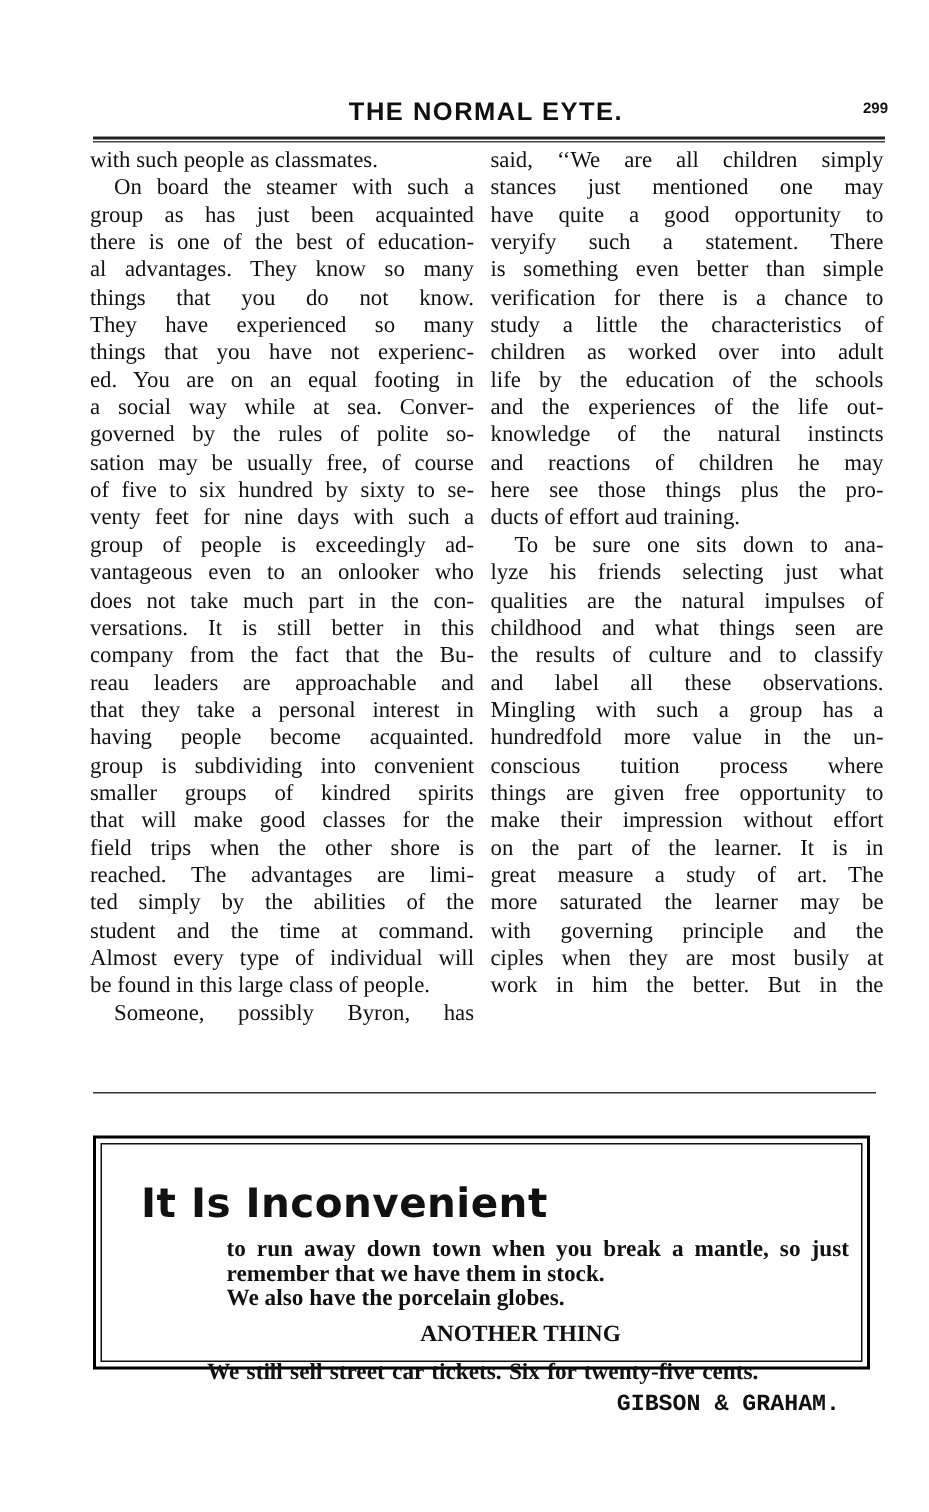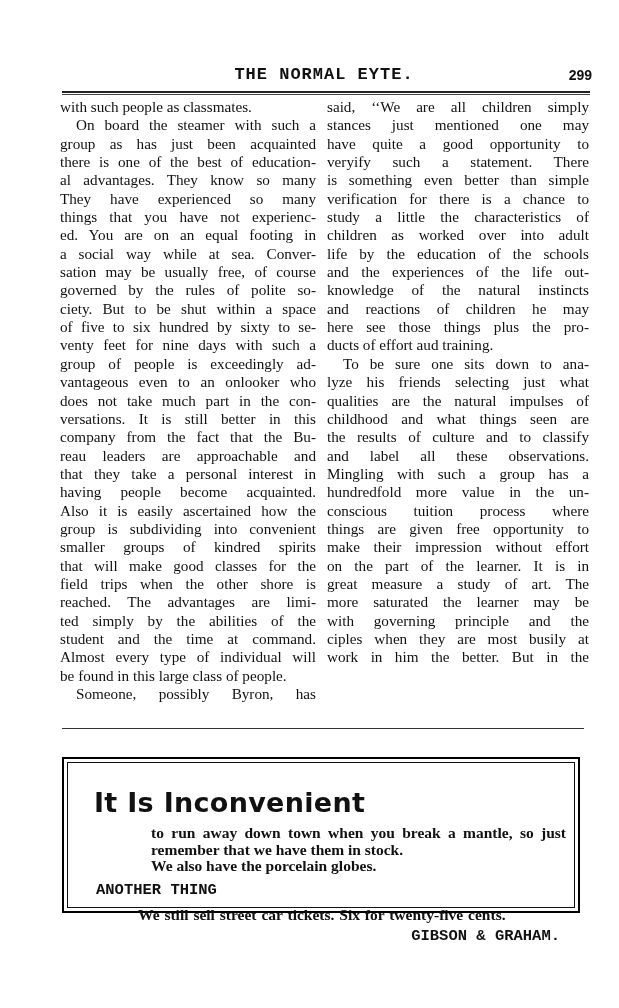--- a/index.html
+++ b/index.html
@@ -3,25 +3,25 @@
 <meta charset="utf-8">
 <style>
   html, body { margin: 0; padding: 0; background: #ffffff; }
   body { width: 619px; height: 1008px; position: relative; overflow: hidden; color: #111; }
   .page { position: absolute; left: 0; top: 0; width: 619px; height: 1008px; }
   .running-head {
     position: absolute; left: 60px; top: 64px; width: 528px; height: 22px;
   }
   .journal-title {
     position: absolute; left: 0; width: 528px; text-align: center; top: 1px;
-    font-family: Liberation Mono, monospace; font-weight: bold; font-size: 17px; letter-spacing: 1px;
+    font-family: Liberation Sans, sans-serif; font-weight: bold; font-size: 17px; letter-spacing: 1px;
   }
   .page-number {
     position: absolute; right: -4px; top: 3px;
-    font-family: "Liberation Sans", sans-serif; font-weight: bold; font-size: 14px;
+    font-family: "Liberation Sans", sans-serif; font-weight: bold; font-size: 10px;
   }
   .head-rule {
     position: absolute; left: 62px; top: 91px; width: 528px; height: 4px;
     border-top: 2px solid #222; border-bottom: 1px solid #444; box-sizing: border-box;
   }
   .column {
     position: absolute; top: 98px;
     font-family: "Liberation Serif", serif; font-size: 15.2px; line-height: 18.35px;
   }
   .col-left { left: 60px; width: 256px; }
@@ -44,22 +44,22 @@
   .ad-headline {
     position: absolute; left: 26px; top: 24px;
     font-family: "DejaVu Sans", sans-serif; font-weight: bold; font-size: 27px; letter-spacing: 0.3px;
   }
   .ad-body {
     position: absolute; left: 83px; top: 62px; width: 415px;
     font-family: "Liberation Serif", serif; font-weight: bold; font-size: 15.5px; line-height: 16.5px;
   }
   .ad-body .line { height: 16.5px; }
   .ad-subhead {
-    position: absolute; left: 0; width: 100%; top: 118px; 
-    font-family: Liberation Mono, monospace; font-weight: bold; font-size: 15.5px; padding-left: 28px; box-sizing: border-box;
+    position: absolute; left: 12px; width: 100%; top: 118px; text-align: center;
+    font-family: Liberation Serif, serif; font-weight: bold; font-size: 15.5px; padding-left: 28px; box-sizing: border-box;
   }
   .ad-tickets {
     position: absolute; left: 70px; top: 143px;
     font-family: "Liberation Serif", serif; font-weight: bold; font-size: 15.5px; word-spacing: 1px;
   }
   .ad-signature {
     position: absolute; right: 14px; top: 164px;
     font-family: Liberation Mono, monospace; font-weight: bold; font-size: 15.5px;
   }
 </style>
@@ -73,38 +73,37 @@
     <div class="page-number">299</div>
   </div>
   <div class="head-rule"></div>
 
   <div class="column col-left" id="col-left">
       <span class="line last">with such people as  classmates.</span>
       <span class="line indent">On board the  steamer with such a</span>
       <span class="line">group  as  has  just   been  acquainted</span>
       <span class="line">there is one of the best of education-</span>
       <span class="line">al advantages.   They know so many</span>
+      <span class="line">things   that    you   do    not   know.</span>
       <span class="line">They  have   experienced  so   many</span>
       <span class="line">things that you  have not  experienc-</span>
       <span class="line">ed.   You are on an  equal footing in</span>
       <span class="line">a social way while at sea.    Conver-</span>
+      <span class="line">governed  by the  rules  of polite so-</span>
       <span class="line">sation may be usually free, of course</span>
-      <span class="line">governed  by the  rules  of polite so-</span>
-      <span class="line">ciety.   But to be shut within a space</span>
       <span class="line">of five to six hundred by sixty to se-</span>
       <span class="line">venty feet for nine days  with such a</span>
       <span class="line">group of  people  is  exceedingly ad-</span>
       <span class="line">vantageous  even to an onlooker who</span>
       <span class="line">does  not take  much part in the con-</span>
       <span class="line">versations.    It is still better in this</span>
       <span class="line">company from the  fact that the Bu-</span>
       <span class="line">reau  leaders  are  approachable  and</span>
       <span class="line">that they take a personal  interest in</span>
       <span class="line">having  people  become  acquainted.</span>
-      <span class="line">Also it is easily ascertained how the</span>
       <span class="line">group is subdividing into convenient</span>
       <span class="line">smaller  groups  of  kindred  spirits</span>
       <span class="line">that will make  good  classes for the</span>
       <span class="line">field trips  when  the  other  shore is</span>
       <span class="line">reached.   The advantages are limi-</span>
       <span class="line">ted  simply  by  the  abilities  of  the</span>
       <span class="line">student and  the  time at  command.</span>
       <span class="line">Almost every type of individual will</span>
       <span class="line last">be found in this large class of people.</span>
       <span class="line indent">Someone,   possibly   Byron,   has</span>

